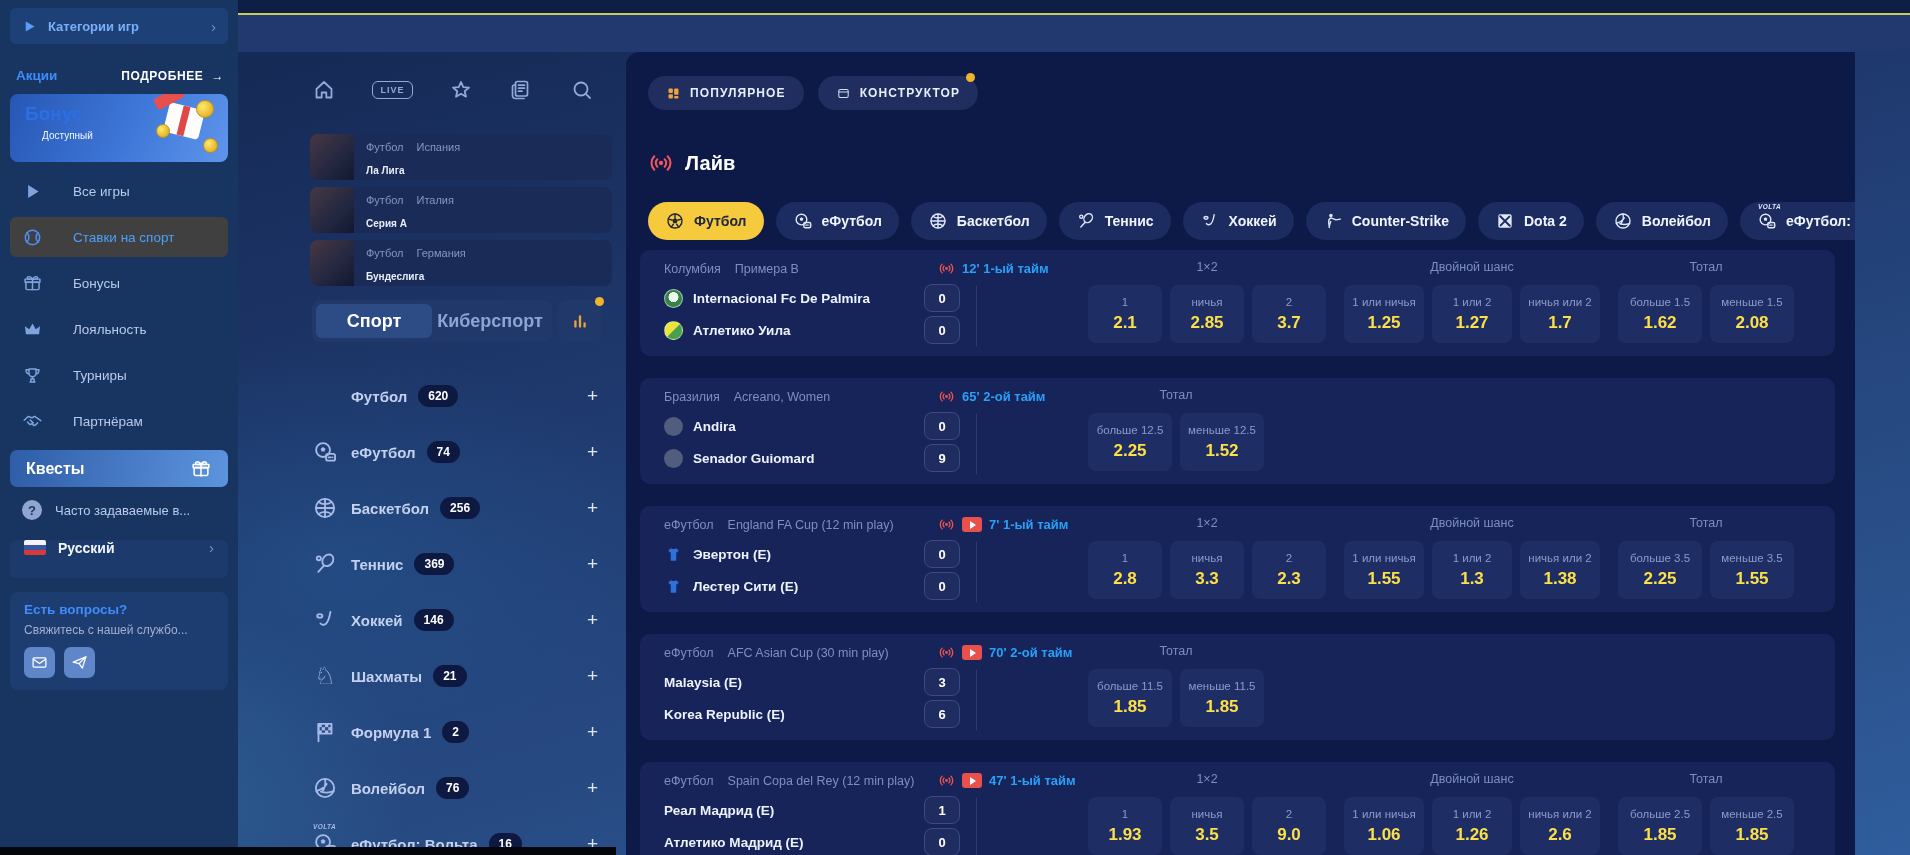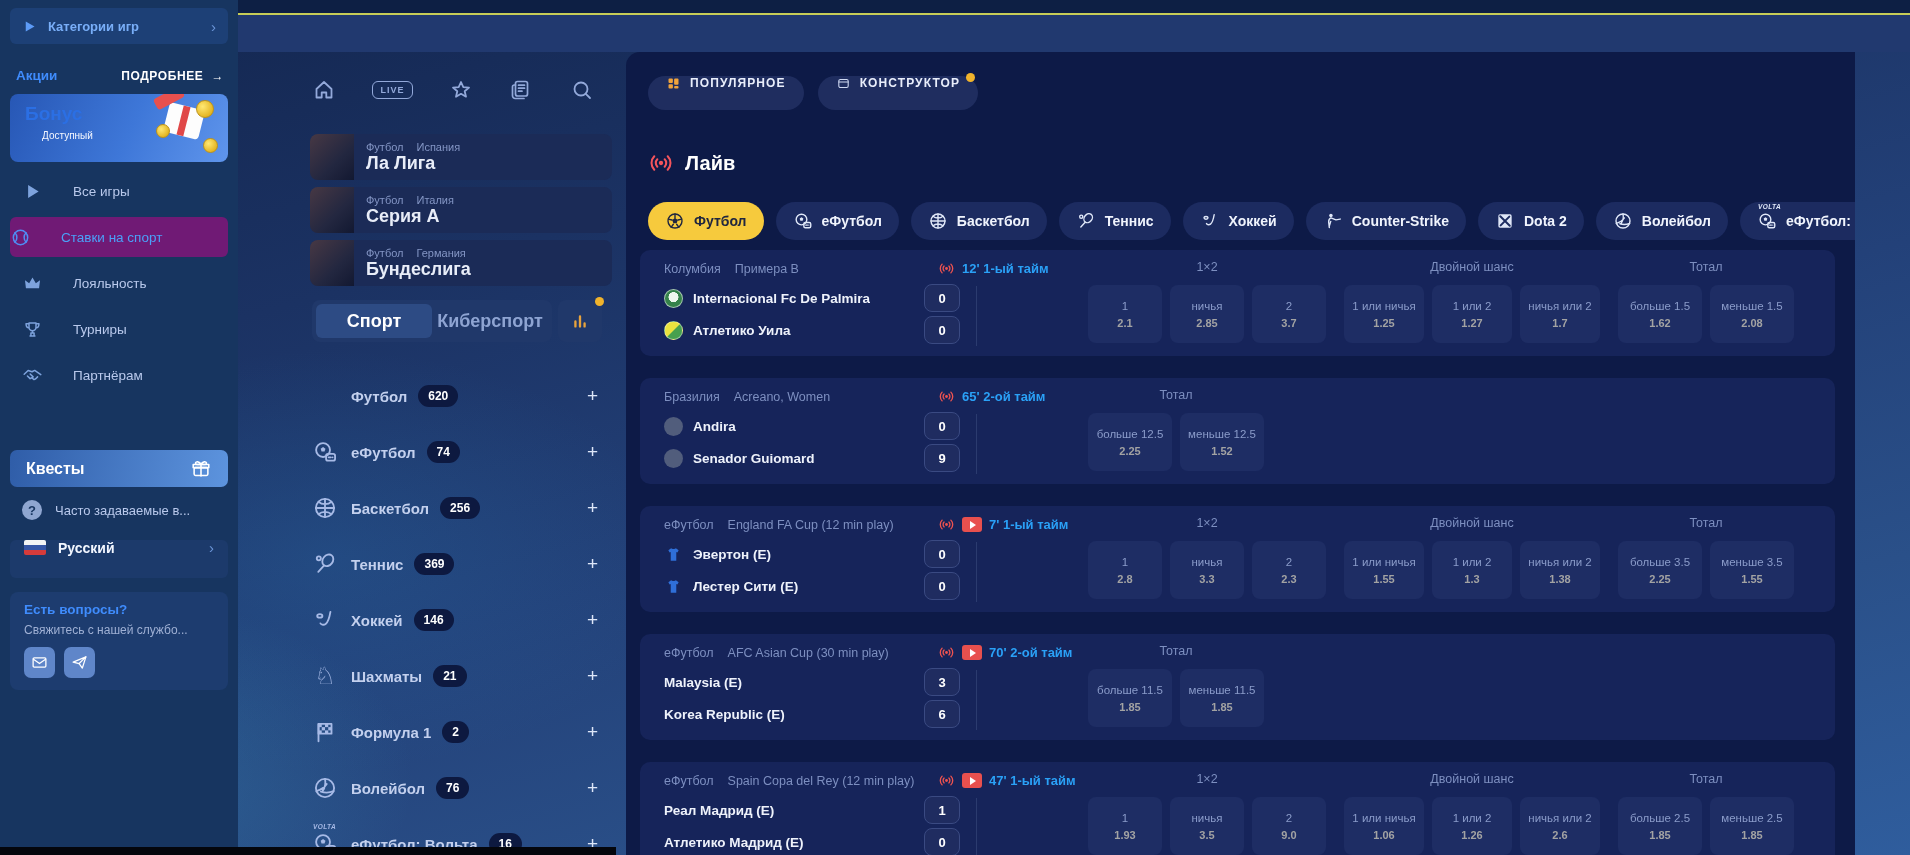--- a/index.html
+++ b/index.html
@@ -32,21 +32,21 @@
   background:linear-gradient(115deg,#2757b5 0%,#3e77d8 55%,#5f95ec 100%)}
 .bonus-title{position:absolute;left:15px;top:9px;color:#2b6fe4;font-size:19px;font-weight:bold}
 .bonus-sub{position:absolute;left:32px;top:36px;color:#f4f7ff;font-size:10px}
 .coin{position:absolute;border-radius:50%;background:radial-gradient(circle at 35% 35%,#ffe873,#e3b31f 75%);border:1px solid #bd921a}
 .giftbox{position:absolute;right:26px;top:12px;width:36px;height:30px;background:#fdfdfd;border-radius:4px;transform:rotate(14deg)}
 .giftbox:before{content:"";position:absolute;left:14px;top:0;width:7px;height:30px;background:#e04848}
 .ribbon{position:absolute;right:44px;top:-2px;width:30px;height:12px;background:#e8504e;border-radius:3px;transform:rotate(-28deg)}
 .side-menu{position:absolute;left:0;top:168px;width:238px}
 .menu-item{height:46px;display:flex;align-items:center;gap:30px;padding:0 10px 0 22px;color:#b9c9ec;font-size:13.5px;cursor:pointer}
 .menu-item .ic{width:21px;height:21px;color:#7ea3dd}
-.menu-item.active{background:#701a75;border-radius:6px;margin:3px 10px;height:40px;padding-left:0;color:#4ba0f8}
+.menu-item.active{background:#404040;border-radius:6px;margin:3px 10px;height:40px;padding-left:12px;color:#4ba0f8}
 .menu-item.active .ic{color:#4f8df5}
 .quests{position:absolute;left:10px;top:450px;width:218px;height:37px;border-radius:7px;cursor:pointer;
   background:linear-gradient(100deg,#2f5da8,#5d94de);display:flex;align-items:center;padding:0 16px}
 .quests .q-lbl{color:#fff;font-weight:bold;font-size:16px}
 .quests .ic{margin-left:auto;width:22px;height:22px;color:#fff}
 .faq-row{position:absolute;left:22px;top:500px;display:flex;align-items:center;gap:13px;color:#b9c9ec;font-size:13px;cursor:pointer}
 .faq-circle{width:20px;height:20px;border-radius:50%;background:#8fa6d0;color:#17355f;font-weight:bold;font-size:13px;
   display:flex;align-items:center;justify-content:center}
 .lang{position:absolute;left:10px;top:540px;width:218px;height:38px;background:#1c3a6b;border-radius:6px;
   display:flex;gap:12px;padding:0 14px;cursor:pointer}
@@ -63,42 +63,42 @@
 
 .mid{position:absolute;left:296px;top:0;width:320px;height:855px}
 .mid-icons{position:absolute;left:16px;top:78px;width:282px;display:flex;align-items:center;justify-content:space-between;color:#93a9da}
 .mid-icons .ic{width:24px;height:24px;cursor:pointer}
 .live-badge{border:1.6px solid #93a9da;border-radius:6px;padding:3px 7px;font-size:9px;font-weight:bold;letter-spacing:1px;cursor:pointer}
 .leagues{position:absolute;left:14px;top:134px;width:302px}
 .league-card{height:46px;margin-bottom:7px;background:#1b2b57;border-radius:8px;display:flex;overflow:hidden;cursor:pointer}
 .lg-img{width:44px;flex:none;background:linear-gradient(135deg,#473844 0%,#232740 60%,#121831 100%)}
 .lg-text{padding:7px 12px;min-width:0}
 .lg-meta{display:flex;gap:13px;font-size:11px;color:#8496c5}
-.lg-name{font-size:18px;color:#e8edf8;font-weight:bold;margin-top:0}
+.lg-name{font-size:10px;color:#e8edf8;font-weight:bold;margin-top:12px}
 .sport-tabs{position:absolute;left:16px;top:300px;width:240px;height:42px;background:#20386a;border-radius:8px;display:flex;padding:4px}
 .sport-tab{flex:1;display:flex;align-items:center;justify-content:center;font-size:18px;font-weight:bold;color:#8ea4d2;border-radius:6px;cursor:pointer}
 .sport-tab.on{background:#2d4b84;color:#fff}
 .chart-btn{position:absolute;left:262px;top:300px;width:44px;height:42px;background:#20386a;border-radius:8px;
   display:flex;align-items:center;justify-content:center;cursor:pointer}
 .chart-btn .ic{width:20px;height:20px;color:#e8a33d}
 .dot{position:absolute;width:9px;height:9px;border-radius:50%;background:#f0b32c}
 .sports-list{position:absolute;left:16px;top:368px;width:292px}
 .sport-row{height:56px;display:flex;align-items:center;cursor:pointer}
 .sport-row .ic{width:26px;height:26px;margin-right:13px;color:#a7bae6}
 .sp-label{color:#c3d0ee;font-size:15px;font-weight:bold}
 .count{margin-left:11px;background:#0d1940;border-radius:12px;padding:4px 10px;color:#fff;font-size:12px;font-weight:bold}
 .plus{margin-left:auto;color:#dde6f8;font-size:19px;padding-right:6px;cursor:pointer}
 .glyph{font-size:24px;line-height:1}
 .volta{position:relative;display:inline-flex}
 .volta i{position:absolute;top:-8px;left:1px;font-size:6.5px;font-style:italic;font-weight:bold;letter-spacing:.4px;white-space:nowrap}
 
 
 .main{position:absolute;left:626px;top:52px;width:1229px;height:803px;background:#0d1a47;border-top-left-radius:14px;overflow:hidden}
 .main-tabs{position:absolute;left:22px;top:24px;display:flex;gap:14px}
-.main-tab{position:relative;height:34px;border-radius:17px;background:#1f2d5f;display:flex;gap:9px;padding:0 18px;cursor:pointer}
+.main-tab{position:relative;height:34px;border-radius:17px;background:#1f2d5f;display:flex;align-items:center;gap:9px;padding:0 18px;cursor:pointer}
 .main-tab .ic{width:15px;height:15px;color:#cfd9f2}
 .main-tab .ic.orange{color:#f0a33c}
 .mt-label{color:#e9eefb;font-size:12px;font-weight:bold;letter-spacing:1.1px}
 .main-tab .dot{top:-3px;right:3px}
 .live-head{position:absolute;left:22px;top:98px;display:flex;align-items:center;gap:11px}
 .live-head .ic{width:26px;height:26px;color:#f4545c}
 .live-title{color:#fff;font-size:20px;font-weight:bold}
 .chips{position:absolute;left:22px;top:150px;display:flex;gap:12px;white-space:nowrap}
 .chip{height:38px;border-radius:19px;background:#1c2b60;display:flex;align-items:center;gap:9px;padding:0 17px;cursor:pointer;flex:none}
 .chip .ic{width:20px;height:20px;color:#dfe7f8}
@@ -126,21 +126,21 @@
   color:#fff;font-weight:bold;font-size:13px;display:flex;align-items:center;justify-content:center}
 .mc-divider{position:absolute;left:336px;top:36px;width:1px;height:60px;background:#2b3b6f}
 .mc-odds{position:absolute;left:448px;top:10px;display:flex;gap:18px}
 .mc-group-title{text-align:center;font-size:12.5px;color:#7d8fc0;height:15px;margin-bottom:10px}
 .mc-cells{display:flex;gap:8px}
 .odd-cell{height:58px;border-radius:8px;background:#1e2d64;display:flex;flex-direction:column;align-items:center;justify-content:center;gap:5px;cursor:pointer}
 .g-1x2 .odd-cell{width:74px}
 .g-dc .odd-cell{width:80px}
 .g-tot .odd-cell{width:84px}
 .odd-label{font-size:11.5px;color:#8b9cca;white-space:nowrap}
-.odd-value{font-size:11px;font-weight:bold;color:#a3a3a3}
+.odd-value{font-size:17px;font-weight:bold;color:#fde047}
 </style>
 </head>
 <body>
 
 <div id="root">
   <div class="top-dark"></div>
   <div class="top-line"></div>
   <div class="top-band"></div>
 
   <div class="sidebar">
@@ -179,20 +179,30 @@
           <span class="mi-label">Все игры</span>
         </div>
         <div class="menu-item active">
           <span class="ic">
             <svg viewBox="0 0 24 24" fill="none" stroke="currentColor" stroke-width="1.7" stroke-linecap="round" stroke-linejoin="round">
               <circle cx="12" cy="12" r="8.2"></circle>
               <path d="M5.6 6.6c3 2.6 3 8.2 0 10.8M18.4 6.6c-3 2.6-3 8.2 0 10.8"></path>
             </svg>
           </span>
           <span class="mi-label">Ставки на спорт</span>
+        </div>
+        <div class="menu-item">
+          <span class="ic">
+            <svg viewBox="0 0 24 24" fill="none" stroke="currentColor" stroke-width="1.7" stroke-linecap="round" stroke-linejoin="round">
+              <rect x="4.5" y="10.5" width="15" height="8.5" rx="1.5"></rect>
+              <path d="M3.5 7h17v3.5h-17zM12 7v12"></path>
+              <path d="M12 7C10.5 3.5 6 3.5 6 5.7S10 7 12 7m0 0c1.5-3.5 6-3.5 6-1.3S14 7 12 7"></path>
+            </svg>
+          </span>
+          <span class="mi-label">Бонусы</span>
         </div>
         <div class="menu-item">
           <span class="ic">
             <svg viewBox="0 0 24 24" fill="none" stroke="currentColor" stroke-width="1.7" stroke-linecap="round" stroke-linejoin="round">
               <path d="M4.5 17.5 3.4 8.2l4.8 3.4L12 5.2l3.8 6.4 4.8-3.4-1.1 9.3z" fill="currentColor" stroke="none"></path>
             </svg>
           </span>
           <span class="mi-label">Лояльность</span>
         </div>
         <div class="menu-item">

